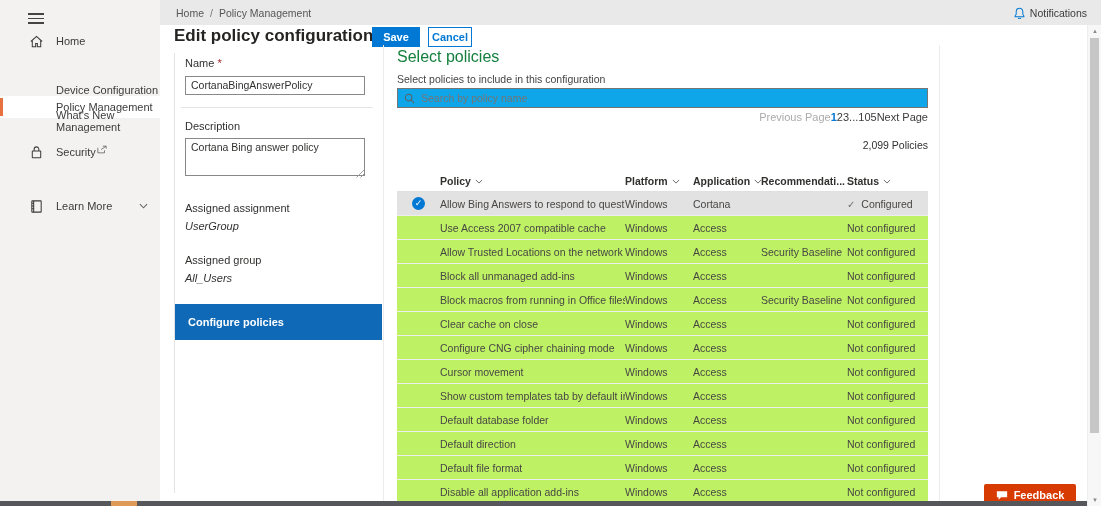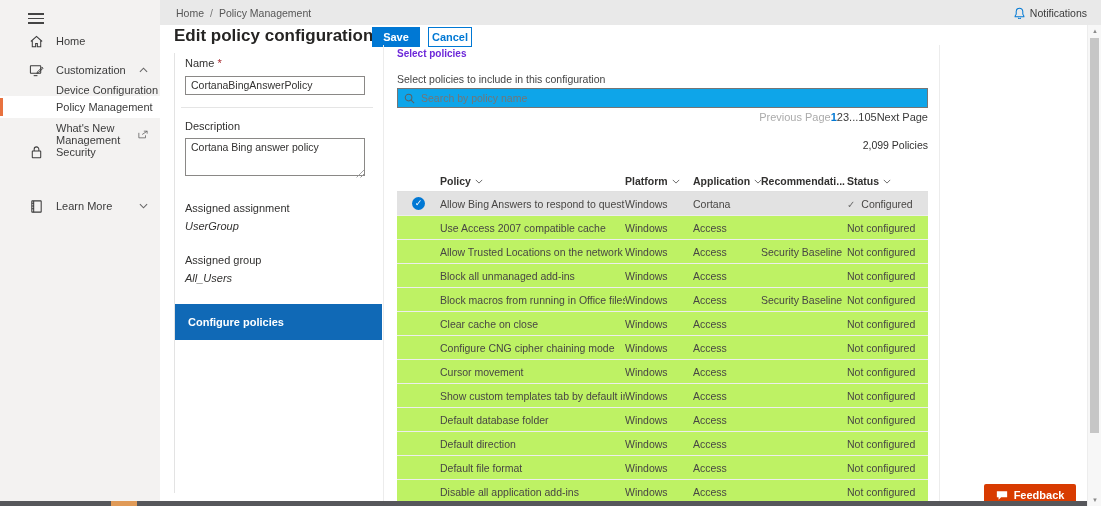--- a/index.html
+++ b/index.html
@@ -56,21 +56,21 @@
   .ta-grip{position:absolute; right:1px; bottom:2px; width:8px; height:8px;
            background:repeating-linear-gradient(135deg,transparent 0 2px,#949494 2px 3px);
            clip-path:polygon(100% 0,100% 100%,0 100%); pointer-events:none;}
   .static-val{font-size:11px; font-style:italic; color:var(--ink);}
   .gap-lg{margin-top:22px;}
   .cfg-block{margin:20px 0 0 -10px; width:207px; height:36px; background:var(--cfgblue); color:#fff;
              font-size:11px; font-weight:bold; display:flex; align-items:center; padding-left:13px; cursor:pointer;}
 
   
   .right-panel{left:383px; top:45px; width:557px; height:461px; border-left:1px solid #ececec; border-right:1px solid #ececec;}
-  .rp-title{left:397px; top:48px; font-size:10px; font-weight:bold; color:#6d28d9;}
+  .rp-title{left:397px; top:48px; font-size:16px; font-weight:normal; color:#15803d;}
   .rp-sub{left:397px; top:73px; font-size:10.5px; color:#444;}
   .searchbox{left:397px; top:88px; width:531px; height:20px; border:1px solid #757575; background:#0ea5e9;
              display:flex; align-items:center; padding:0 6px; gap:6px;}
   .searchbox input{border:none; outline:none; flex:1; font-size:10.5px; color:var(--ink); font-family:inherit; background:transparent;}
   .pager{left:397px; top:111px; width:531px; display:flex; justify-content:flex-end; align-items:center;
          gap:0; font-size:11px; color:#3b3b3b;}
   .pager .disabled{color:#ababab;}
   .pager .current{color:var(--accent); font-weight:bold;}
   .pager span{cursor:pointer;}
   .pol-count{left:397px; top:139px; width:531px; text-align:right; font-size:10.5px; color:var(--ink);}
@@ -121,45 +121,30 @@
     <div class="nav-item" style="top:30px;">
       <span class="icon16">
         <svg width="15" height="15" viewBox="0 0 16 16" fill="none" stroke="#3b3b3b" stroke-width="1.1">
             <path d="M2 8 8 2.5 14 8"></path>
             <path d="M3.5 7.2V13.5h3.6v-3.4h1.8v3.4h3.6V7.2"></path>
           </svg>
       </span>
       <span class="lbl">Home</span>
     </div>
 
-    <div class="nav-item" style="top:59px;">
-      <span class="icon16">
-        <svg width="15" height="15" viewBox="0 0 16 16" fill="none" stroke="#3b3b3b" stroke-width="1.1">
-            <rect x="1.5" y="3" width="11" height="8" rx="0.5"></rect>
-            <path d="M5 13.5h4"></path>
-            <path d="M9 9.5 14 4.5l1 1-5 5-1.6.6z" stroke-width="1"></path>
-          </svg>
-      </span>
-      <span class="lbl">Customization</span>
-      <span class="chev">
-        <svg width="9" height="6" viewBox="0 0 10 6" fill="none" stroke="#666" stroke-width="1.2">
-            <path d="M1 5 5 1 9 5"></path>
-          </svg>
-      </span>
-    </div>
 
     <div class="nav-item nav-child" style="top:79px;">
       <span class="lbl">Device Configuration</span>
     </div>
 
     <div class="nav-item nav-child nav-selected" style="top:96px;">
       <span class="lbl">Policy Management</span>
     </div>
 
-    <div class="nav-item nav-child" style="top:123px;">
+    <div class="nav-item nav-child" style="top:109px;flex-direction:column;">
       <span class="lbl">What's New Management</span>
       <span class="chev">
         <svg width="10" height="9" viewBox="0 0 12 10" fill="none" stroke="#666" stroke-width="1">
             <path d="M1 3v6h8V6"></path>
             <path d="M5 5 11 1M7 1h4v3"></path>
           </svg>
       </span>
     </div>
 
     <div class="nav-item" style="top:141px;">

